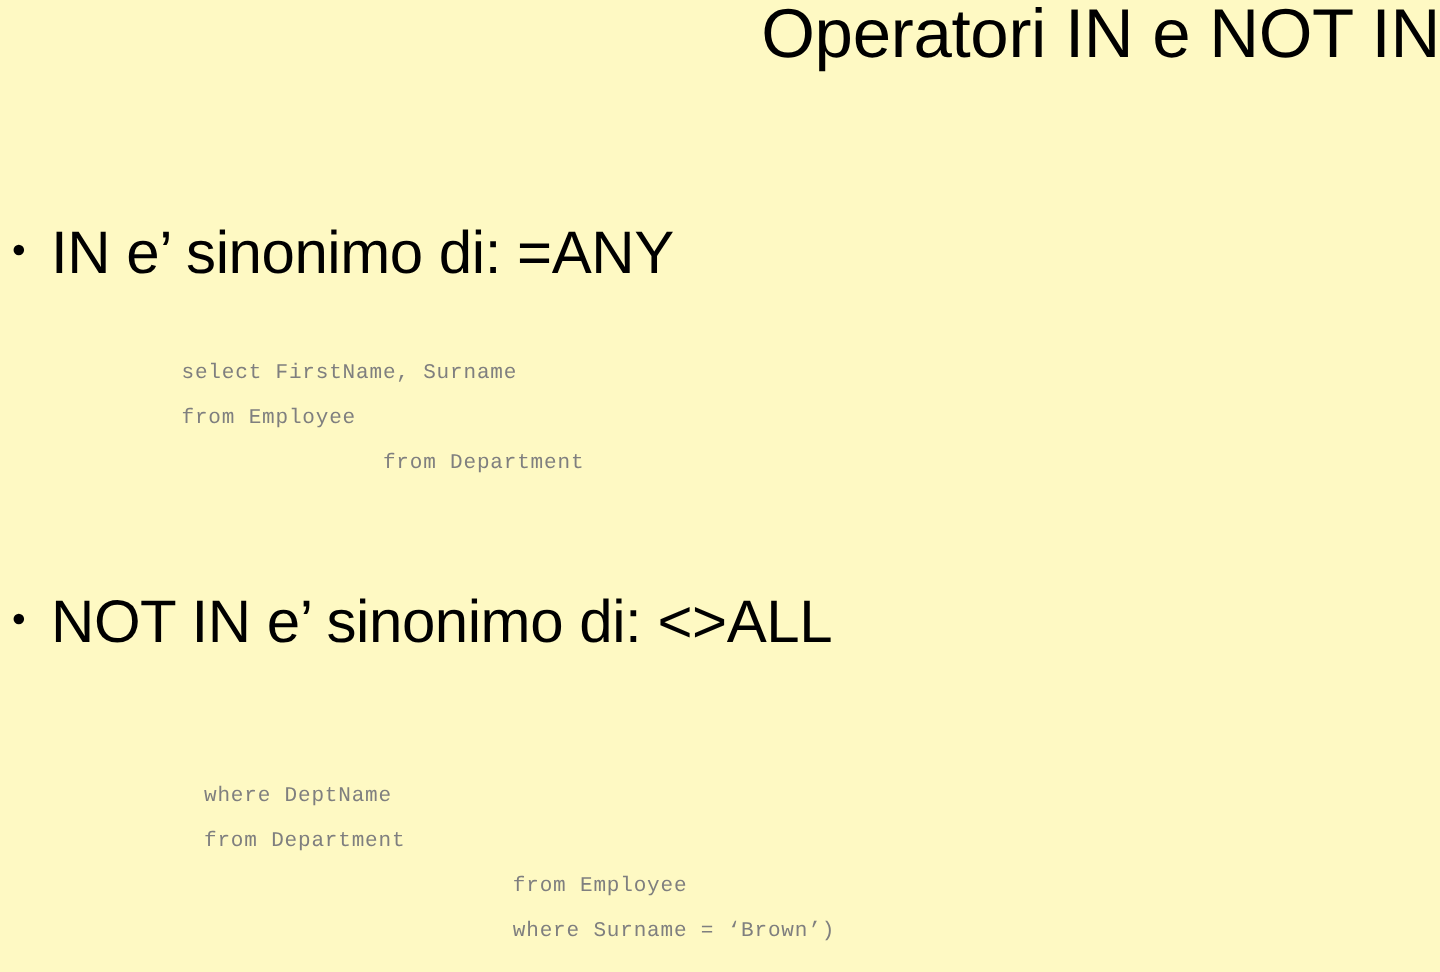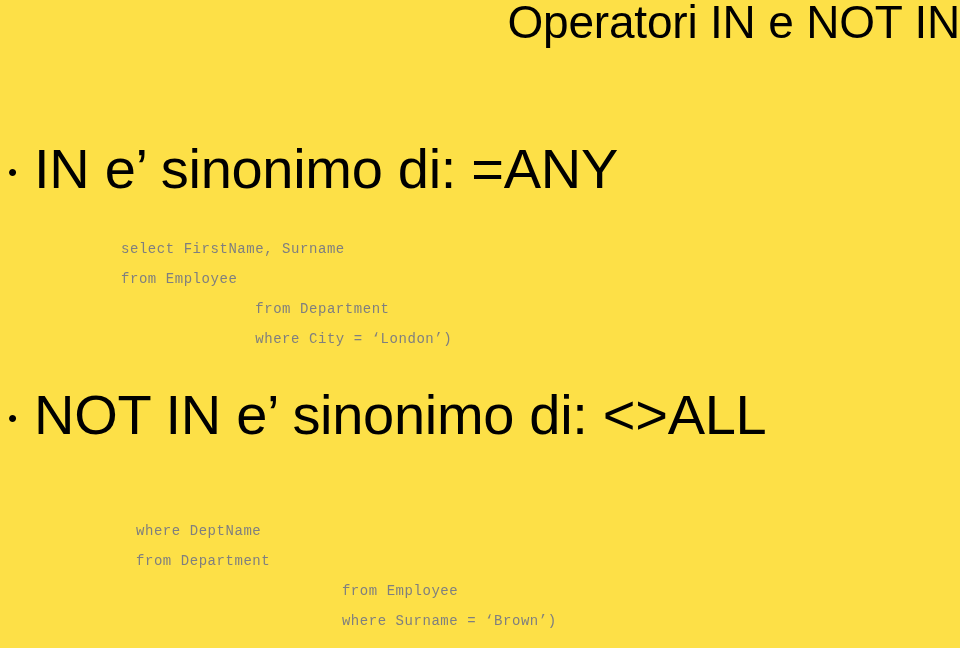--- a/index.html
+++ b/index.html
@@ -15,21 +15,21 @@
     overflow: hidden;
     font-family: "Liberation Sans", sans-serif;
     -webkit-font-smoothing: antialiased;
   }
 
   .slide {
     position: absolute;
     inset: 0;
     width: 960px;
     height: 648px;
-    background: #fde047;
+    background: #fef9c3;
   }
 
   
   .slide-title {
     position: absolute;
     top: -4px;
     left: 0;
     width: 960px;
     text-align: right;
     font-size: 46px;
@@ -54,21 +54,21 @@
     width: 26px;
     flex: 0 0 26px;
     font-size: 26px;
     line-height: 1;
     color: #000000;
     text-align: left;
     position: relative;
     top: -7px;
   }
   .bullet-text {
-    font-size: 56px;
+    font-size: 40px;
     line-height: 50px;
     font-weight: 400;
     color: #000000;
     letter-spacing: -0.3px;
   }
 
   #bullet-1 { top: 144px; left: 8px; }
   #bullet-2 { top: 390px; left: 8px; }
 
   
@@ -91,21 +91,21 @@
 
 <div class="slide">
 
   <div class="slide-title">Operatori IN e NOT IN</div>
 
   <div class="bullet-row" id="bullet-1">
     <span class="bullet-mark">•</span>
     <span class="bullet-text">IN e’ sinonimo di: =ANY</span>
   </div>
 
-  <pre class="code-block" id="code-block-1"><span class="code-line">select FirstName, Surname</span><span class="code-line">from Employee</span><span class="code-line">               from Department</span><span class="code-line">               where City = ‘London’)</span></pre>
+  <pre class="code-block" id="code-block-1"><span class="code-line">select FirstName, Surname</span><span class="code-line">from Employee</span><span class="code-line">               from Department</span></pre>
 
   <div class="bullet-row" id="bullet-2">
     <span class="bullet-mark">•</span>
     <span class="bullet-text">NOT IN e’ sinonimo di: &lt;&gt;ALL</span>
   </div>
 
   <pre class="code-block" id="code-block-2"><span class="code-line">where DeptName</span><span class="code-line">from Department</span><span class="code-line">                       from Employee</span><span class="code-line">                       where Surname = ‘Brown’)</span></pre>
 
 </div>
 

